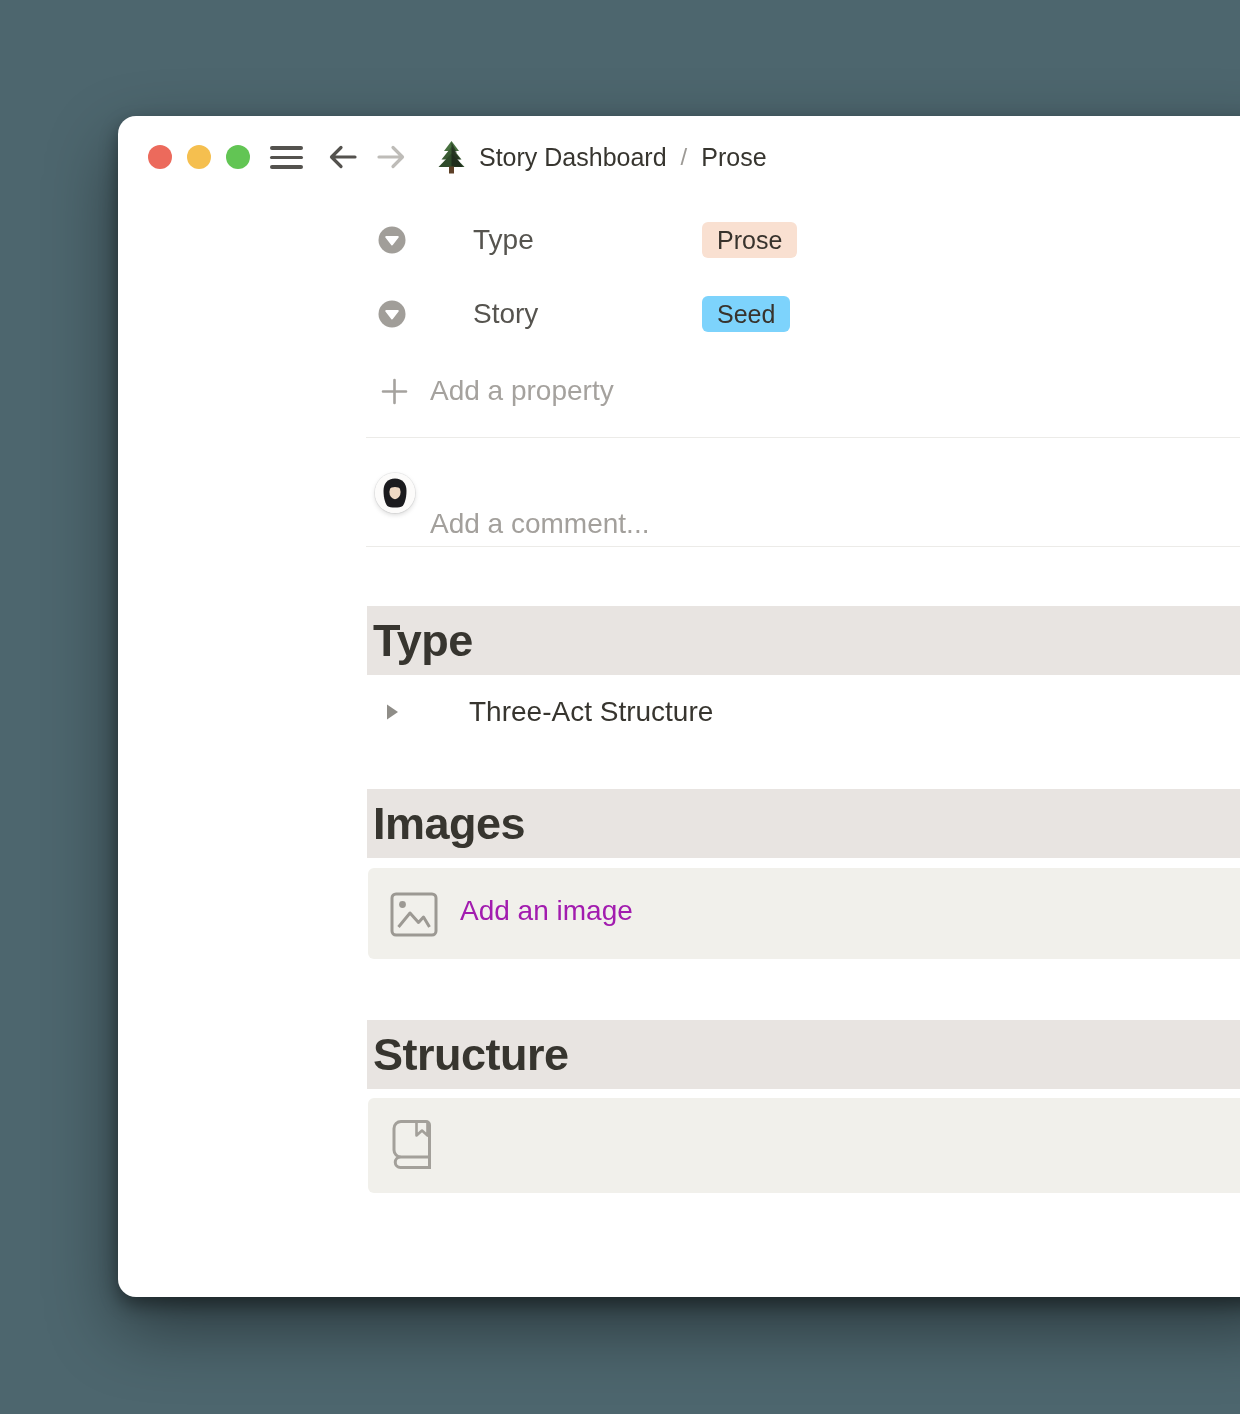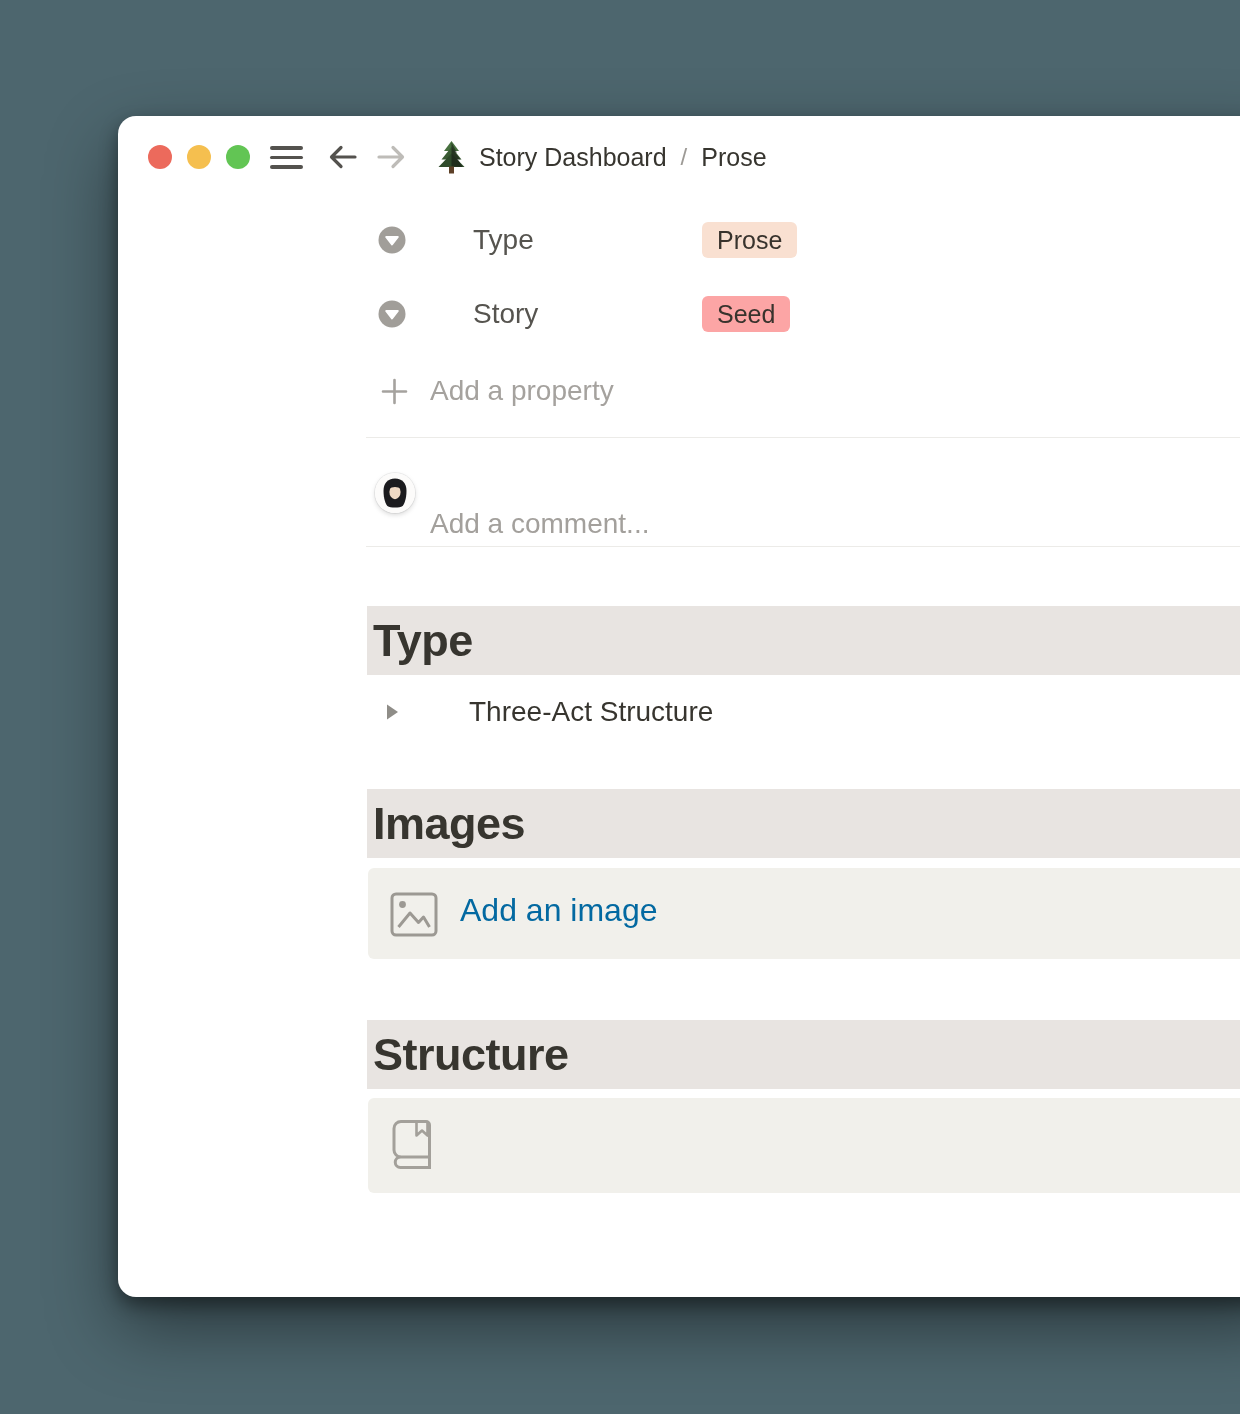--- a/index.html
+++ b/index.html
@@ -33,21 +33,21 @@
   
   .band{position:absolute;left:249px;right:0;height:69px;background:#E8E4E1;}
   .band .h{position:absolute;left:6px;top:0;height:69px;line-height:70px;font-size:45px;font-weight:700;
            color:#37352F;letter-spacing:-.5px;}
   .toggle-row{position:absolute;left:265px;right:40px;height:40px;cursor:pointer;}
   .toggle-row svg{position:absolute;left:0;top:10px;}
   .toggle-row .lbl{position:absolute;left:42px;top:0;height:40px;line-height:40px;font-size:28px;color:#37352F;margin-left:44px;}
   .ph-block{position:absolute;left:250px;right:0;background:#F1F0EB;border-radius:6px 0 0 6px;cursor:pointer;}
   .ph-block .icon{position:absolute;left:22px;}
   .ph-block .lbl{position:absolute;left:92px;top:0;bottom:6px;display:flex;align-items:center;
-                 font-size:32px;color:#0369a1;}
+                 font-size:28px;color:#a21caf;}
 </style>
 </head>
 <body>
 
 <div id="stage">
   <div id="window">
 
     <div class="dot" style="left: 30px; background: rgb(236, 106, 92);"></div>
     <div class="dot" style="left: 69px; background: rgb(245, 191, 79);"></div>
     <div class="dot" style="left: 108px; background: rgb(98, 197, 84);"></div>
@@ -86,21 +86,21 @@
       <span class="prop-label">Type</span>
       <span class="pill" style="background: rgb(249, 224, 209);">Prose</span>
     </div>
 
     <div class="prop-row" style="top:178px;">
       <svg class="prop-icon" viewBox="0 0 28 28">
         <circle cx="14" cy="14" r="13.5" fill="#A19E99"></circle>
         <path d="M8.2 11h11.6L14 18.4Z" fill="#FFFFFF" stroke="#FFFFFF" stroke-width="2" stroke-linejoin="round"></path>
       </svg>
       <span class="prop-label">Story</span>
-      <span class="pill" style="background: #fca5a5;">Seed</span>
+      <span class="pill" style="background: #7dd3fc;">Seed</span>
     </div>
 
     <div class="add-row" style="top:255px;">
       <svg class="plus" viewBox="0 0 27 27">
         <path d="M13.5 2v23M2 13.5h23" fill="none" stroke="#A5A29E" stroke-width="2.6" stroke-linecap="round"></path>
       </svg>
       <span class="lbl">Add a property</span>
     </div>
 
     <div class="divider" style="top:321px;"></div>

